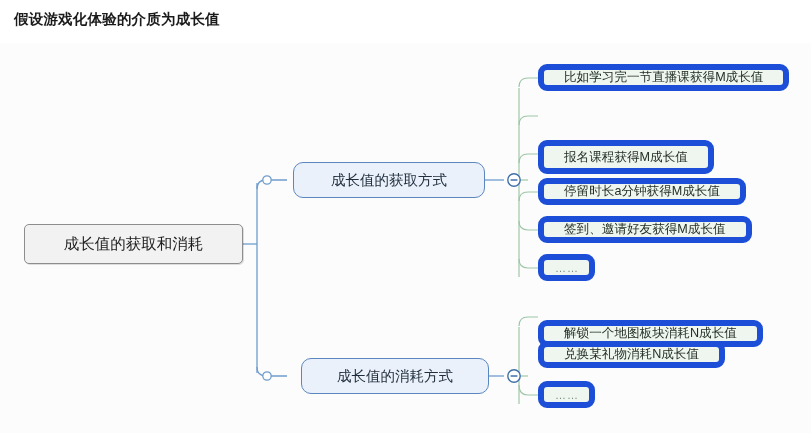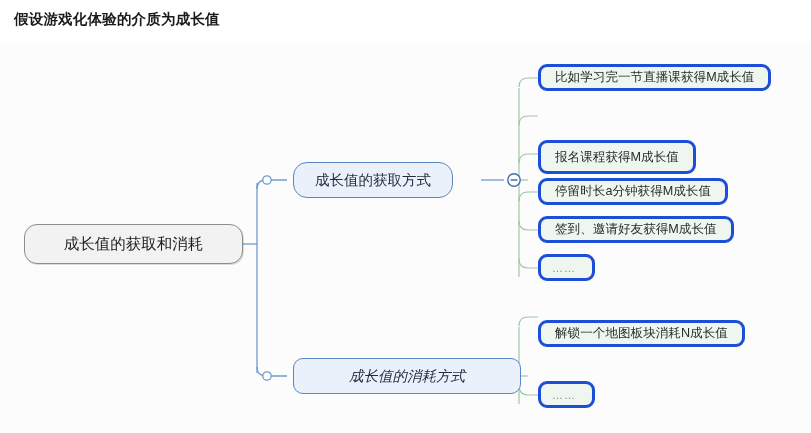--- a/index.html
+++ b/index.html
@@ -36,41 +36,41 @@
     display:flex;
     align-items:center;
     justify-content:center;
     white-space:nowrap;
     border-radius:9px;
   }
   
   .node.root{
     background:#f2f2f2;
     border:1.2px solid #8d8d8d;
-    border-radius:13px;
+    border-radius:5px;
     color:#1d1d1d;
     font-size:15.5px;
     box-shadow:1px 1px 0 rgba(0,0,0,.12);
   }
   
   .node.branch{
     background:#eaf1fa;
     border:1.1px solid #5b87bf;
     border-radius:10px;
     color:#1f2d3d;
     font-size:14.5px;
   }
   
   .node.leaf{
     background:#eef6ef;
-    border:3px solid #1d4ed8;
+    border:6px solid #1d4ed8;
     border-radius:9px;
     color:#1f2a20;
     font-size:12.6px;
-    padding:0 14px;
+    padding:0 20px;
   }
   .node.leaf.ellipsis{
     color:#7b8a7d;
     font-size:11px;
     letter-spacing:1px;
     justify-content:flex-start;
     padding-left:11px;
   }
 </style>
 </head>
@@ -116,26 +116,27 @@
     <circle cx="10" cy="10" r="6.2" fill="#ffffff" stroke="#3f6fa8" stroke-width="1.4"></circle>
     <path d="M6.6,10 L13.4,10" stroke="#3f6fa8" stroke-width="1.5"></path>
   </svg>
   <svg class="toggle" style="position:absolute;left:504px;top:323px;width:20px;height:20px;" viewBox="0 0 20 20">
     <circle cx="10" cy="10" r="6.2" fill="#ffffff" stroke="#3f6fa8" stroke-width="1.4"></circle>
     <path d="M6.6,10 L13.4,10" stroke="#3f6fa8" stroke-width="1.5"></path>
   </svg>
 
   <div class="node root" style="left:24px;top:181px;width:219px;height:40px;">成长值的获取和消耗</div>
 
-  <div class="node branch" style="left:293px;top:119px;width:160px;height:36px;border-radius:14px;">成长值的获取方式</div>
+  <div class="node branch" style="left:293px;top:119px;width:192px;height:36px;">成长值的获取方式</div>
 
   <div class="node leaf" style="left:538px;top:21px;height:27px;">比如学习完一节直播课获得M成长值</div>
   <div class="node leaf" style="left:538px;top:97px;height:34px;">报名课程获得M成长值</div>
   <div class="node leaf" style="left:538px;top:135px;height:27px;">停留时长a分钟获得M成长值</div>
   <div class="node leaf" style="left:538px;top:173px;height:27px;">签到、邀请好友获得M成长值</div>
   <div class="node leaf ellipsis" style="left:538px;top:211px;width:57px;height:27px;">……</div>
 
-  <div class="node branch" style="left:293px;top:315px;width:228px;height:36px;font-style:italic;">成长值的消耗方式</div>
+  <div class="node branch" style="left:301px;top:315px;width:188px;height:36px;">成长值的消耗方式</div>
 
   <div class="node leaf" style="left:538px;top:260px;height:27px;margin-top:17px;">解锁一个地图板块消耗N成长值</div>
+  <div class="node leaf" style="left:538px;top:298px;height:27px;">兑换某礼物消耗N成长值</div>
   <div class="node leaf ellipsis" style="left:538px;top:338px;width:57px;height:27px;">……</div>
 
 </div>
 
 </body></html>

